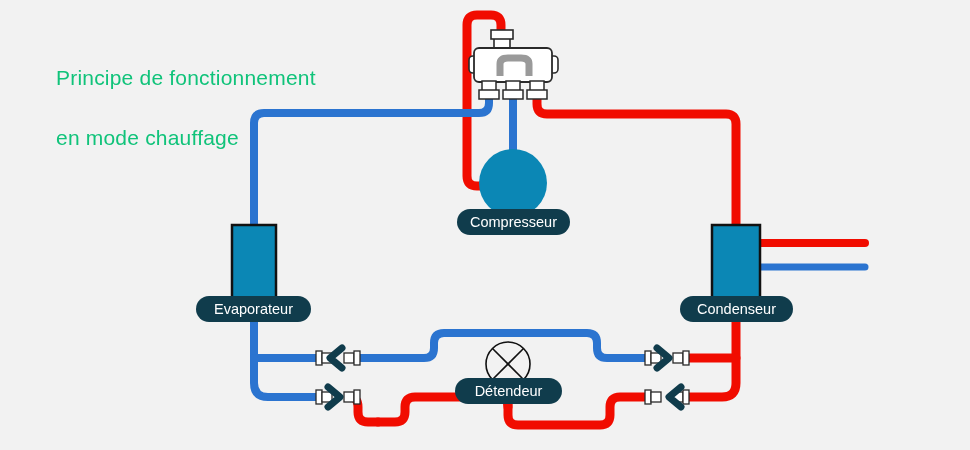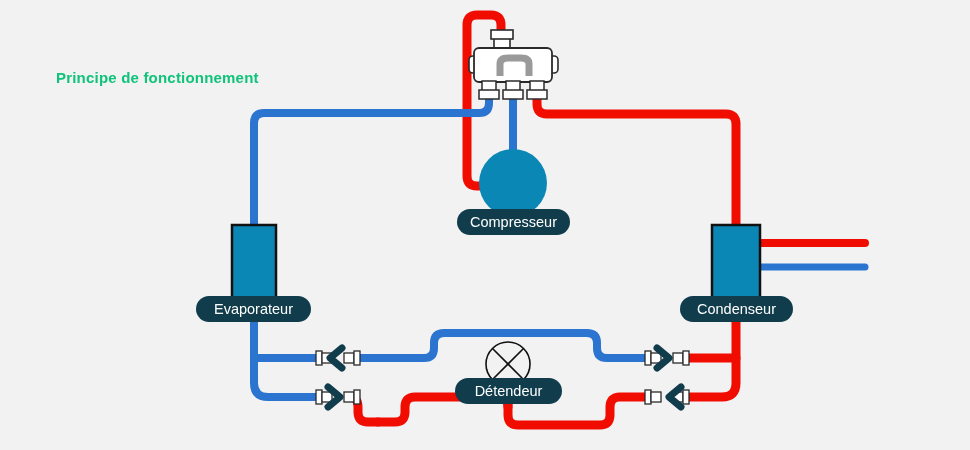--- a/index.html
+++ b/index.html
@@ -21,37 +21,38 @@
     top: 0;
     width: 970px;
     height: 450px;
     display: block;
   }
   .title-block {
     position: absolute;
     left: 56px;
     top: 28px;
     font-family: "Liberation Sans", sans-serif;
-    font-weight: bold;
-    font-size: 15px;
+    font-weight: normal;
+    font-size: 21px;
     line-height: 20px;
     letter-spacing: 0.2px;
     color: #10c37a;
     white-space: pre;
     user-select: none;
   }
   .title-line { display: block; }
 </style>
 </head>
 <body>
 
 <div id="stage">
 
   <div class="title-block">
     <span class="title-line">Principe de fonctionnement</span>
+    <span class="title-line">en mode chauffage</span>
   </div>
 
   <svg id="diagram-svg" viewBox="0 0 970 450">
 
     <g fill="none" stroke-linecap="round" stroke-linejoin="round">
 
       <path d="M 501 38 L 501 25 Q 501 15 491 15 L 477 15 Q 467 15 467 25 L 467 176 Q 467 186 477 186 L 487 186" stroke="#f10c00" stroke-width="9"></path>
 
       <path d="M 513 150 L 513 92" stroke="#2b74d0" stroke-width="8"></path>
 

